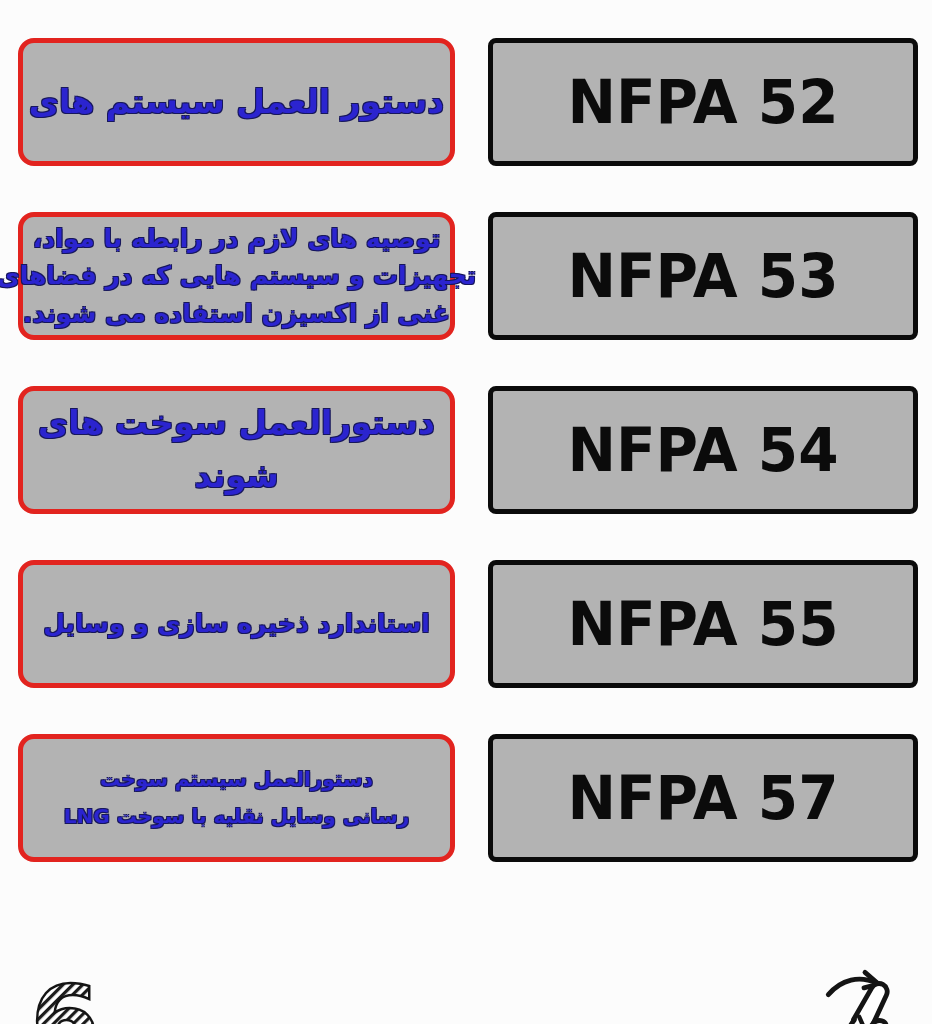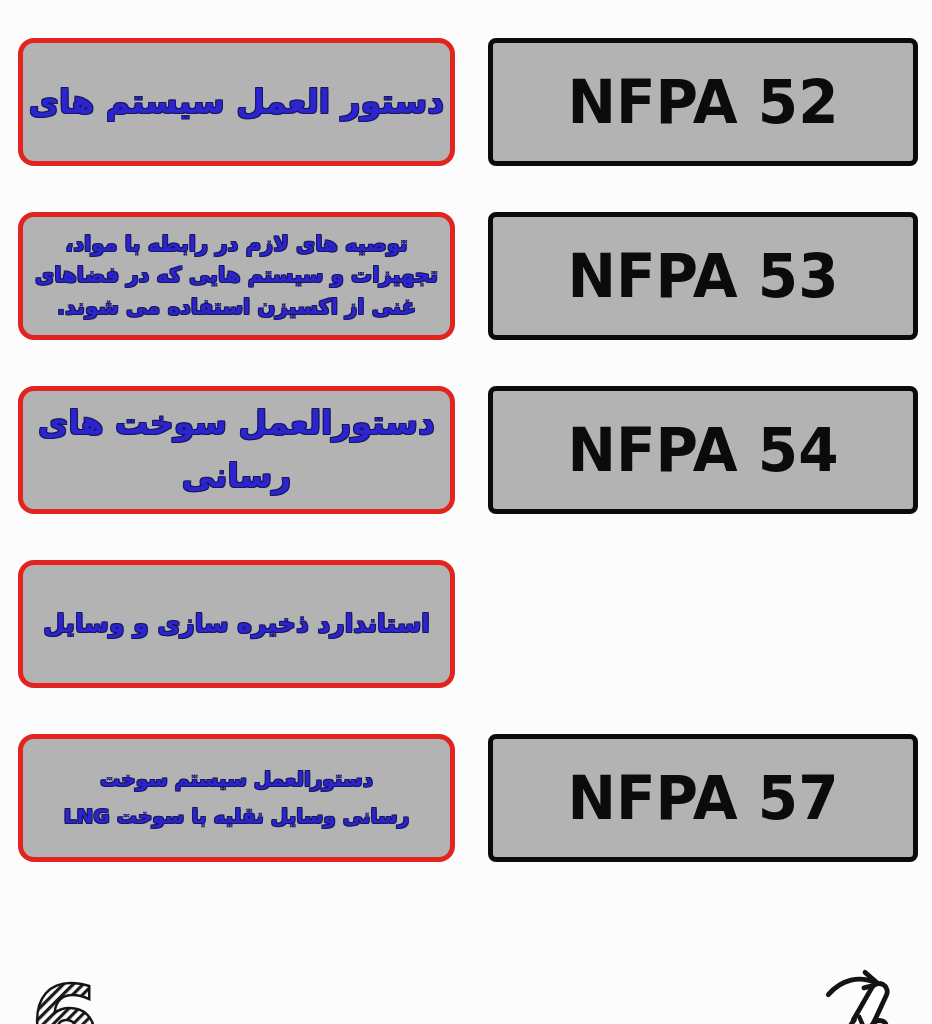--- a/index.html
+++ b/index.html
@@ -22,21 +22,21 @@
   .dl{
     color:var(--blue-text,#2b24cf);
     font-weight:bold;white-space:nowrap;
     text-shadow:
       1px 1px 0 var(--text-outline,#17175c),
      -1px 1px 0 var(--text-outline,#17175c),
       1px -1px 0 var(--text-outline,#17175c),
      -1px -1px 0 var(--text-outline,#17175c);
   }
   .r1 .dl,.r3 .dl{font-size:33px;line-height:1.6;}
-  .r2 .dl{font-size:21px;line-height:1.5;}
+  .r2 .dl{font-size:25px;line-height:1.5;}
   .r4 .dl{font-size:25px;line-height:1.95;}
   .r5 .dl{font-size:20px;line-height:1.85;}
   .plate{
     width:430px;box-sizing:border-box;
     background:var(--box-fill,#b3b3b3);
     border:5px solid var(--plate-border,#0b0b0b);
     border-radius:8px;
     display:flex;justify-content:center;align-items:center;
   }
   .plate-text{
@@ -70,30 +70,33 @@
       <div class="dl">غنی از اکسیزن استفاده می شوند.</div>
     </div>
     <div class="plate">
       <span class="plate-text">NFPA 53</span>
     </div>
   </div>
 
   <div class="row">
     <div class="desc r3">
       <div class="dl">دستورالعمل سوخت های</div>
-      <div class="dl">رسانی</div>
+      <div class="dl">شوند</div>
     </div>
     <div class="plate">
       <span class="plate-text">NFPA 54</span>
     </div>
   </div>
 
   <div class="row">
     <div class="desc r4">
       <div class="dl">استاندارد ذخیره سازی و وسایل</div>
+    </div>
+    <div class="plate">
+      <span class="plate-text">NFPA 55</span>
     </div>
   </div>
 
   <div class="row">
     <div class="desc r5">
       <div class="dl">دستورالعمل سیستم سوخت</div>
       <div class="dl">رسانی وسایل نقلیه با سوخت LNG</div>
     </div>
     <div class="plate">
       <span class="plate-text">NFPA 57</span>

